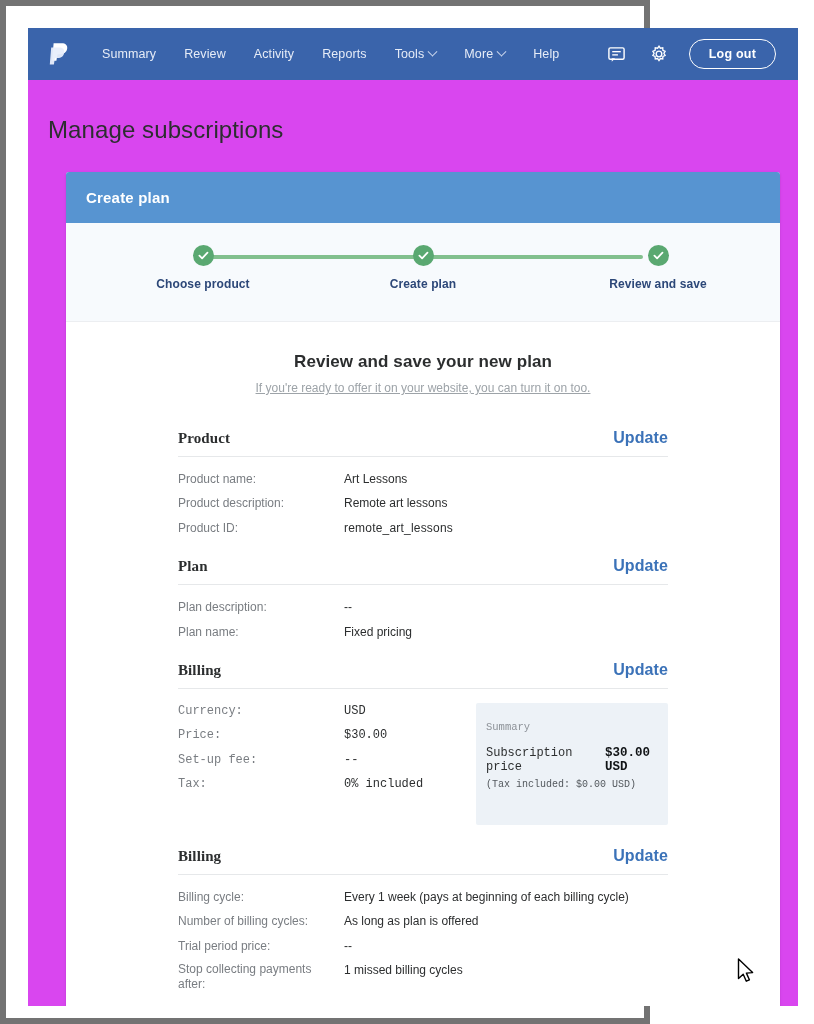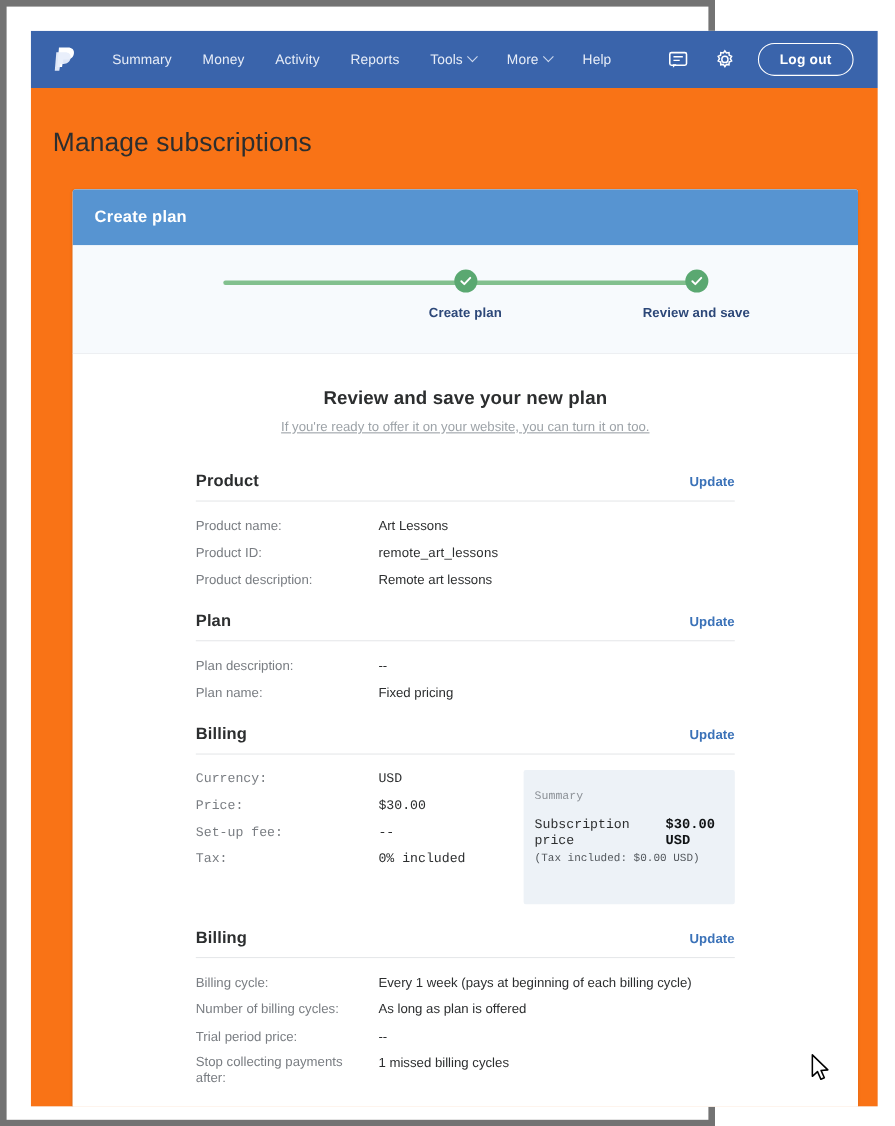--- a/index.html
+++ b/index.html
@@ -96,21 +96,21 @@
     font-weight: bold;
     padding: 7px 19px;
     cursor: pointer;
     background: transparent;
     letter-spacing: .2px;
   }
 
   
   .page-body {
     padding: 0 0 0 0;
-    background: #f97316;
+    background: #d946ef;
     height: calc(978px - 52px);
   }
 
   .page-title {
     font-size: 24px;
     color: #2c2e2f;
     font-weight: normal;
     padding: 36px 0 0 20px;
     letter-spacing: .1px;
   }
@@ -158,21 +158,21 @@
   }
 
   .step {
     position: absolute;
     top: 0;
     width: 160px;
     text-align: center;
   }
   .step.s1 { left: -54px; }
   .step.s2 { left: 166px; }
-  .step.s3 { left: 376px; }
+  .step.s3 { left: 401px; }
 
   .step-circle {
     width: 21px; height: 21px;
     border-radius: 50%;
     background: #5aa871;
     margin: 2px auto 0;
     position: relative;
     display: flex;
     align-items: center;
     justify-content: center;
@@ -223,24 +223,25 @@
     justify-content: space-between;
     border-bottom: 1px solid #e6e8ea;
     padding-bottom: 9px;
   }
 
   .section-title {
     font-size: 15px;
     color: #2c2e2f;
     font-weight: bold;
     letter-spacing: .1px;
+    font-family: Liberation Serif, serif;
   }
 
   .update-link {
-    font-size: 12px;
+    font-size: 16px;
     color: #3b72b8;
     font-weight: bold;
     cursor: pointer;
     letter-spacing: .1px;
   }
 
   .rows { padding-top: 14px; position: relative; }
 
   .row {
     display: flex;
@@ -331,21 +332,21 @@
           <path d="M5.6 2.2h8.2c3.6 0 5.9 2 5.4 5.4-.5 3.6-3.2 5.6-6.9 5.6H9.5l-1.1 6.6H4.1L5.6 2.2z" fill="#ffffff"></path>
           <path d="M3.2 6.6h7.9c3.4 0 5.6 1.9 5.1 5.2-.5 3.4-3 5.3-6.5 5.3H6.9l-1 6.3H1.8L3.2 6.6z" fill="#e8eefb" opacity="0.95"></path>
         </svg>
       </div>
 
       <div class="nav-links">
         <div class="nav-link">
           <span>Summary</span>
         </div>
         <div class="nav-link">
-          <span>Money</span>
+          <span>Review</span>
         </div>
         <div class="nav-link">
           <span>Activity</span>
         </div>
         <div class="nav-link">
           <span>Reports</span>
         </div>
         <div class="nav-link">
           <span>Tools</span>
           <span class="caret"></span>
@@ -385,20 +386,28 @@
       <h1 class="page-title">Manage subscriptions</h1>
 
       <div class="card">
 
         <div class="card-header">Create plan</div>
 
         <div class="stepper-wrap">
           <div class="stepper">
             <div class="step-line"></div>
 
+            <div class="step s1">
+              <div class="step-circle">
+                <svg width="13" height="13" viewBox="0 0 14 14">
+                  <path d="M2.6 7.2 L5.5 10 L11.3 3.9" fill="none" stroke="#ffffff" stroke-width="1.9" stroke-linecap="round" stroke-linejoin="round"></path>
+                </svg>
+              </div>
+              <div class="step-label">Choose product</div>
+            </div>
 
             <div class="step s2">
               <div class="step-circle">
                 <svg width="13" height="13" viewBox="0 0 14 14">
                   <path d="M2.6 7.2 L5.5 10 L11.3 3.9" fill="none" stroke="#ffffff" stroke-width="1.9" stroke-linecap="round" stroke-linejoin="round"></path>
                 </svg>
               </div>
               <div class="step-label">Create plan</div>
             </div>
 
@@ -424,26 +433,26 @@
               <div class="section-head">
                 <div class="section-title">Product</div>
                 <div class="update-link">Update</div>
               </div>
               <div class="rows">
                 <div class="row">
                   <div class="row-label">Product name:</div>
                   <div class="row-value">Art Lessons</div>
                 </div>
                 <div class="row">
+                  <div class="row-label">Product description:</div>
+                  <div class="row-value">Remote art lessons</div>
+                </div>
+                <div class="row">
                   <div class="row-label">Product ID:</div>
                   <div class="row-value mono-ish">remote_art_lessons</div>
-                </div>
-                <div class="row">
-                  <div class="row-label">Product description:</div>
-                  <div class="row-value">Remote art lessons</div>
                 </div>
               </div>
             </div>
 
             <div class="section" style="margin-top:20px;">
               <div class="section-head">
                 <div class="section-title">Plan</div>
                 <div class="update-link">Update</div>
               </div>
               <div class="rows">

